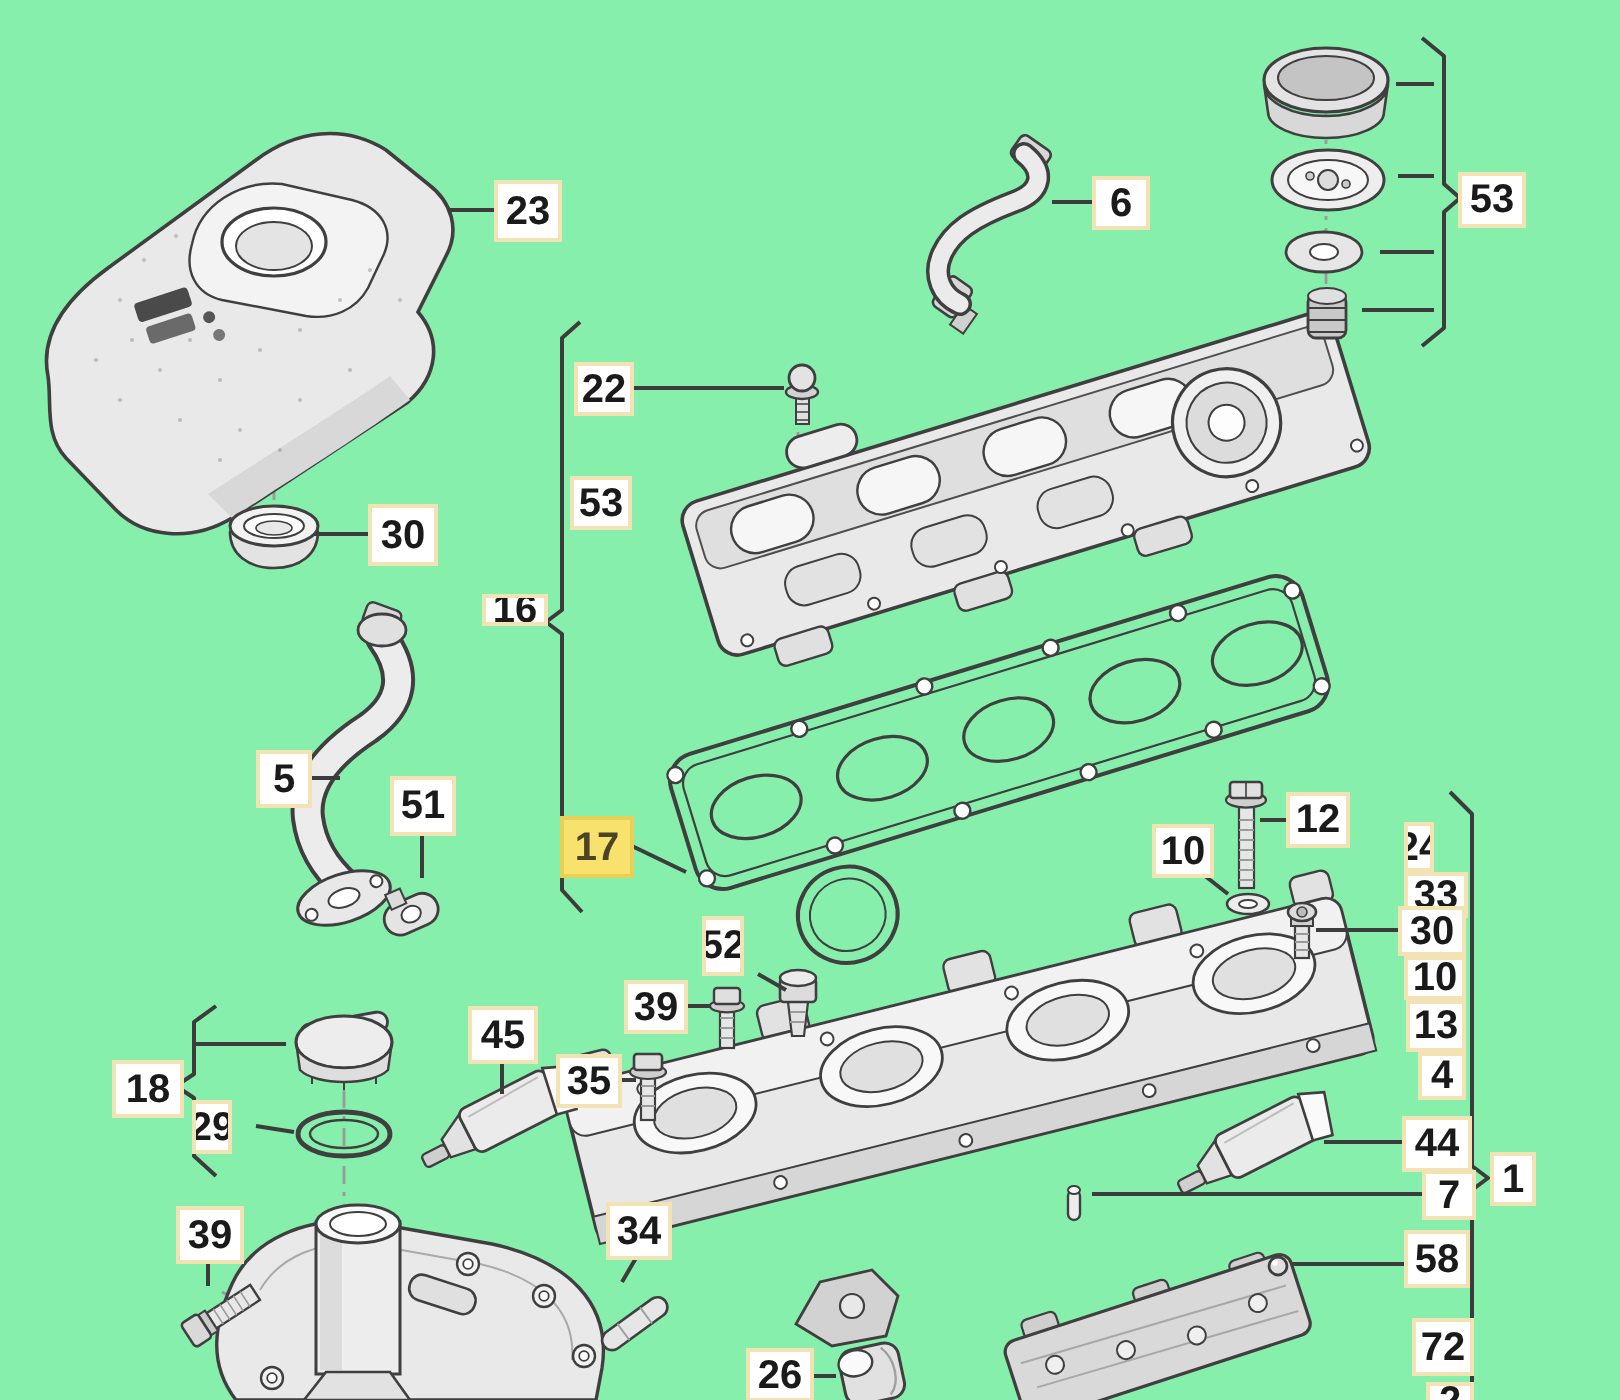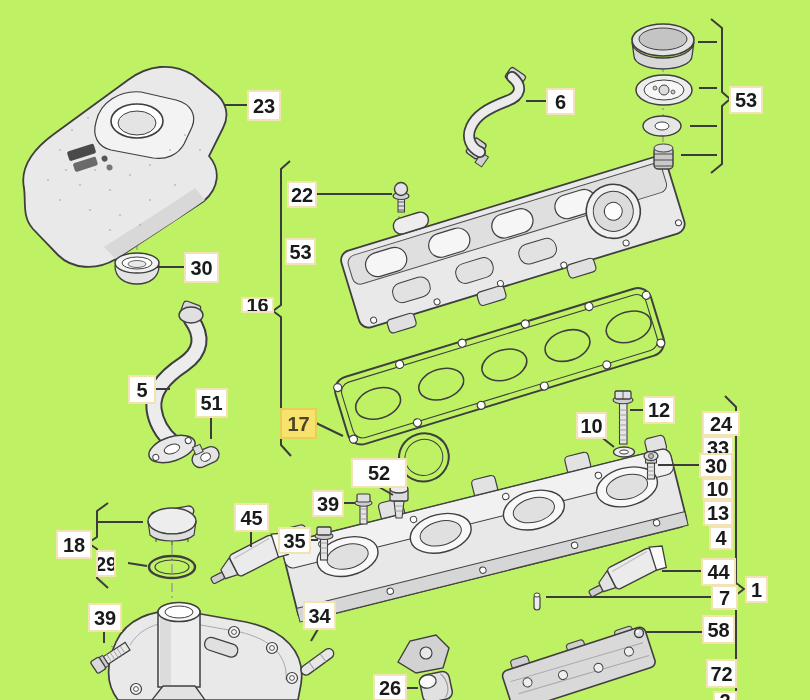--- a/index.html
+++ b/index.html
@@ -6,21 +6,21 @@
     --label-bg:#ffffff;
     --label-border:#f2e2b4;
     --label-text:#1a1a1a;
     --hl-bg:#f8e26e;
     --hl-border:#e9cf55;
     --hl-text:#4c4427;
     --line:#3c3c3c;
   }
   html,body{margin:0;padding:0;}
   body{width:810px;height:700px;background:#ffffff;font-family:"Liberation Sans",sans-serif;}
-  #canvas{position:relative;width:810px;height:700px;overflow:hidden;background:#bef264;}
+  #canvas{position:relative;width:810px;height:700px;overflow:hidden;background:#86efac;}
   #art{position:absolute;left:0;top:0;z-index:1;}
   .co{
     position:absolute;box-sizing:border-box;z-index:3;
     background:var(--label-bg);border:2px solid var(--label-border);color:var(--label-text);
     font:bold 20px/1 "Liberation Sans",sans-serif;
     display:flex;align-items:center;justify-content:center;
     cursor:pointer;overflow:hidden;
   }
   .co.hl{background:var(--hl-bg);border-color:var(--hl-border);color:var(--hl-text);}
 </style>
@@ -414,32 +414,32 @@
 <div class="co" style="left:247px;top:90px;width:34px;height:31px">23</div>
 <div class="co" style="left:184px;top:252px;width:35px;height:31px">30</div>
 <div class="co" style="left:546px;top:88px;width:29px;height:27px">6</div>
 <div class="co" style="left:729px;top:86px;width:34px;height:28px">53</div>
 <div class="co" style="left:287px;top:181px;width:30px;height:27px">22</div>
 <div class="co" style="left:285px;top:238px;width:31px;height:27px">53</div>
 <div class="co" style="left:241px;top:297px;width:33px;height:16px">16</div>
 <div class="co hl" style="left:280px;top:408px;width:37px;height:31px">17</div>
 <div class="co" style="left:128px;top:375px;width:28px;height:29px">5</div>
 <div class="co" style="left:195px;top:388px;width:33px;height:30px">51</div>
-<div class="co" style="left:351px;top:458px;width:56px;height:30px">52</div>
+<div class="co" style="left:351px;top:458px;width:21px;height:30px">52</div>
 <div class="co" style="left:312px;top:490px;width:32px;height:27px">39</div>
 <div class="co" style="left:278px;top:527px;width:33px;height:27px">35</div>
 <div class="co" style="left:234px;top:503px;width:35px;height:29px">45</div>
 <div class="co" style="left:56px;top:530px;width:36px;height:29px">18</div>
 <div class="co" style="left:96px;top:550px;width:20px;height:27px">29</div>
 <div class="co" style="left:88px;top:603px;width:34px;height:29px">39</div>
 <div class="co" style="left:303px;top:601px;width:33px;height:29px">34</div>
 <div class="co" style="left:373px;top:674px;width:34px;height:27px">26</div>
 <div class="co" style="left:576px;top:412px;width:31px;height:27px">10</div>
 <div class="co" style="left:643px;top:396px;width:32px;height:28px">12</div>
-<div class="co" style="left:702px;top:411px;width:38px;height:25px">24</div>
+<div class="co" style="left:702px;top:411px;width:15px;height:25px">24</div>
 <div class="co" style="left:702px;top:436px;width:32px;height:23px">33</div>
 <div class="co" style="left:699px;top:453px;width:34px;height:25px">30</div>
 <div class="co" style="left:702px;top:478px;width:31px;height:22px">10</div>
 <div class="co" style="left:703px;top:500px;width:30px;height:26px">13</div>
 <div class="co" style="left:709px;top:526px;width:24px;height:24px">4</div>
 <div class="co" style="left:701px;top:558px;width:35px;height:28px">44</div>
 <div class="co" style="left:711px;top:585px;width:27px;height:25px">7</div>
 <div class="co" style="left:745px;top:576px;width:23px;height:27px">1</div>
 <div class="co" style="left:702px;top:615px;width:33px;height:29px">58</div>
 <div class="co" style="left:706px;top:659px;width:31px;height:29px">72</div>

